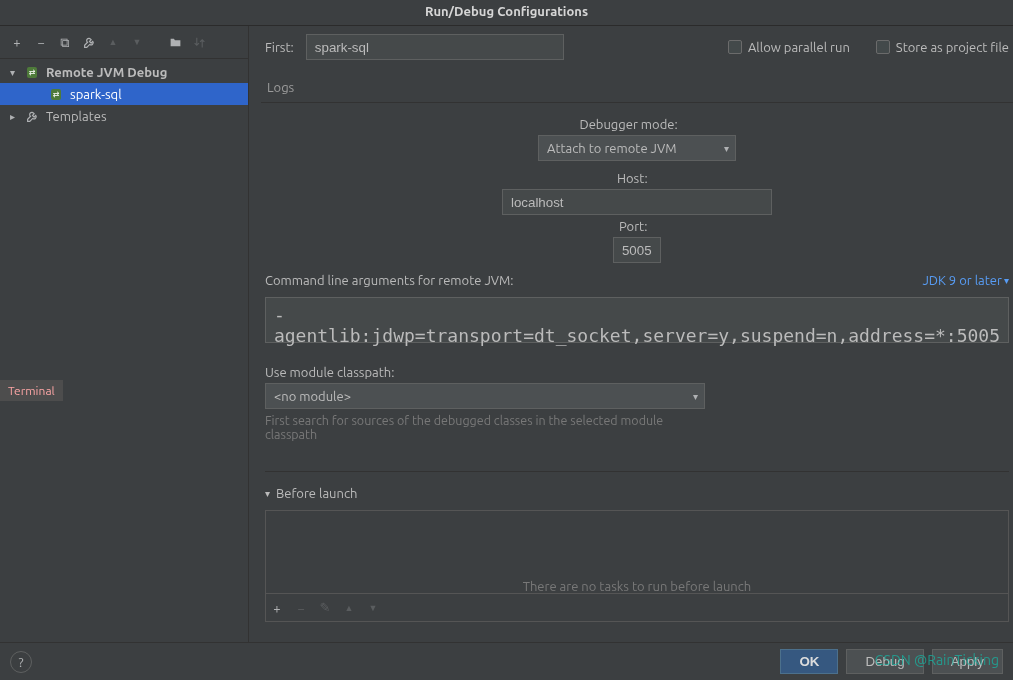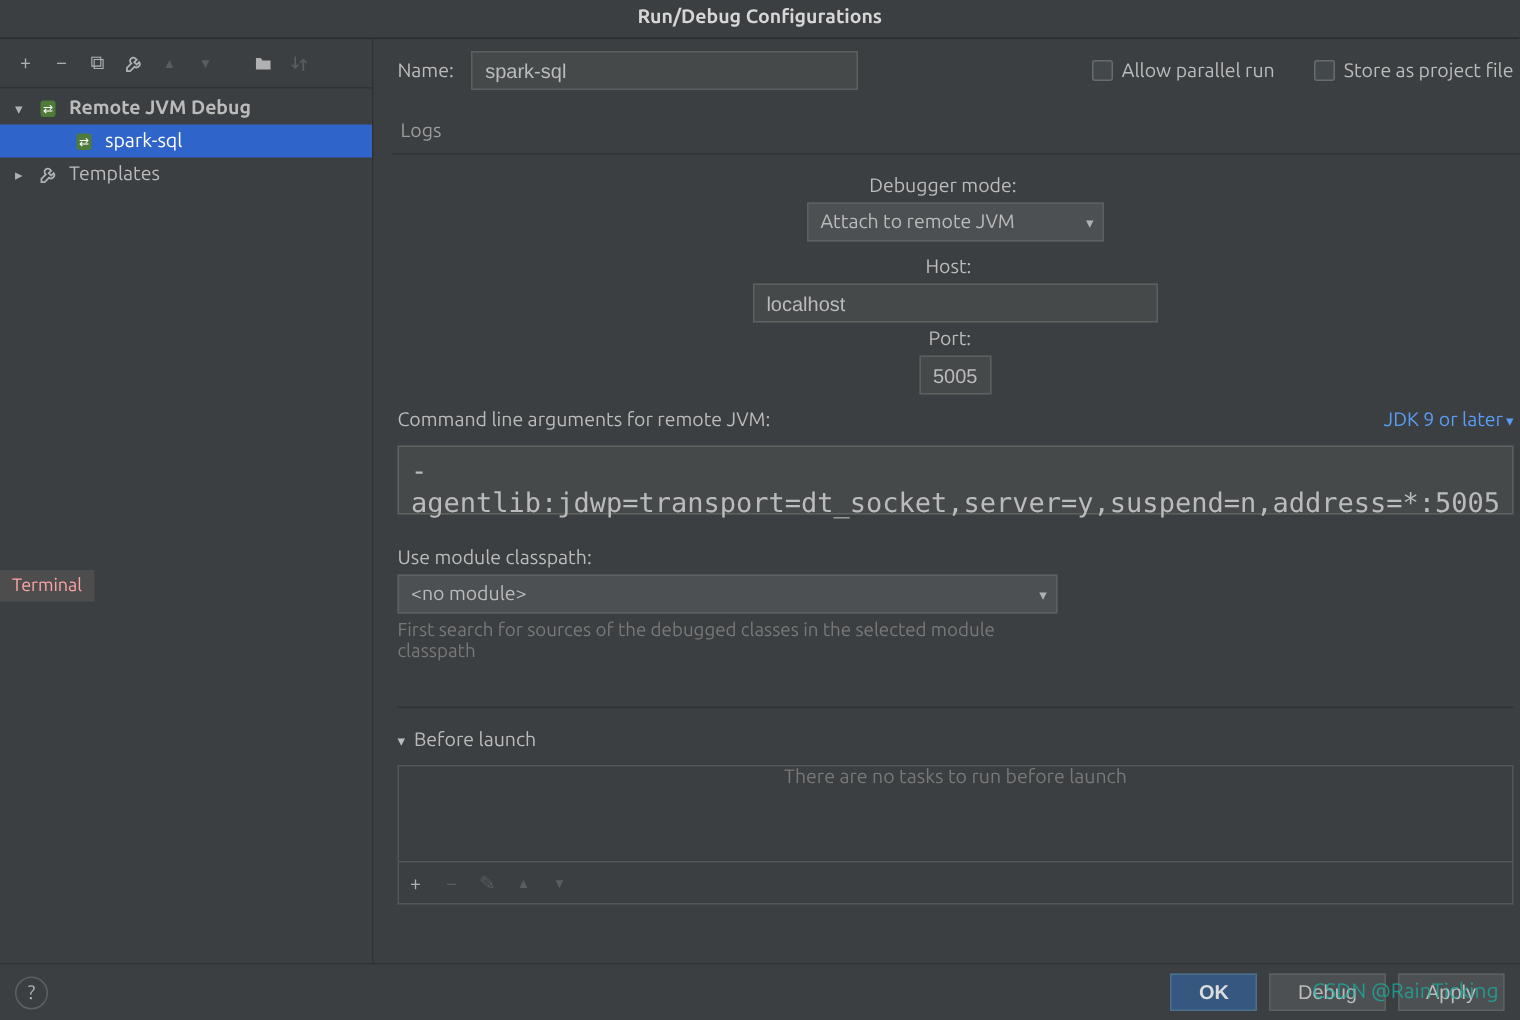--- a/index.html
+++ b/index.html
@@ -217,23 +217,23 @@
     }
     .bl-header {
       display: flex;
       align-items: center;
       gap: 6px;
       cursor: pointer;
     }
     .bl-body {
       margin-top: 10px;
       border: 1px solid #555;
-      height: 65px;
-      display: flex;
-      align-items: flex-start;
+      height: 84px;
+      display: flex;
+      align-items: flex-end;
       justify-content: center;
       color: #787878;
     }
     .bl-toolbar {
       display: flex;
       gap: 10px;
       padding: 6px 4px;
       border: 1px solid #555;
       border-top: none;
       align-items: center;
@@ -352,21 +352,21 @@
               <path d="M14 6a4 4 0 1 0-5.6 5.6L3 17v4h4l5.4-5.4A4 4 0 0 0 18 10l-3 3-3-3 3-3z"></path>
             </svg>
         </span>
         <span class="label">Templates</span>
       </div>
     </div>
   </div>
 
   <div class="right-panel">
     <div class="name-row">
-      <span>Name:</span>
+      <span>First:</span>
       <input type="text" value="spark-sql" style="">
       <span class="flex-spacer"></span>
       <label class="chk">
         <span class="chkbox"></span>
         <span>Allow parallel run</span>
       </label>
       <label class="chk" style="margin-left:14px">
         <span class="chkbox"></span>
         <span>Store as project file</span>
       </label>

